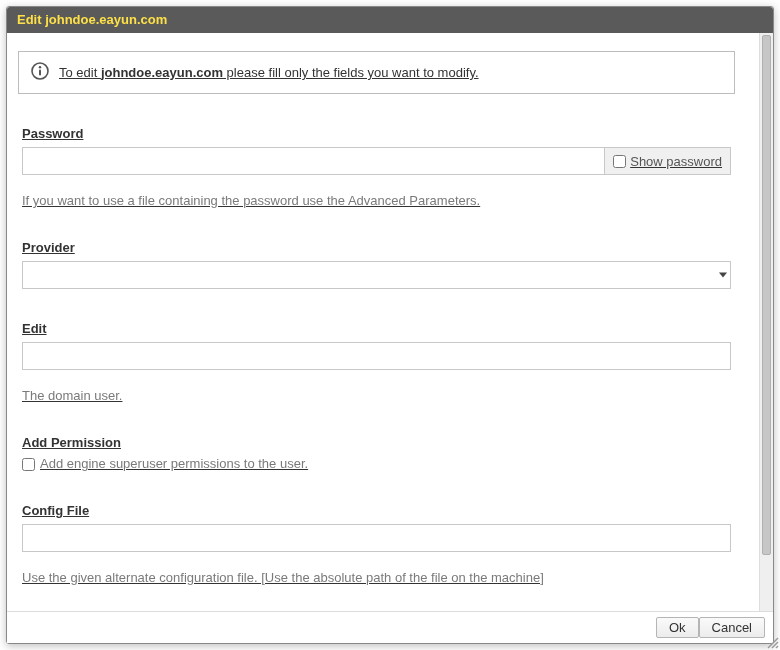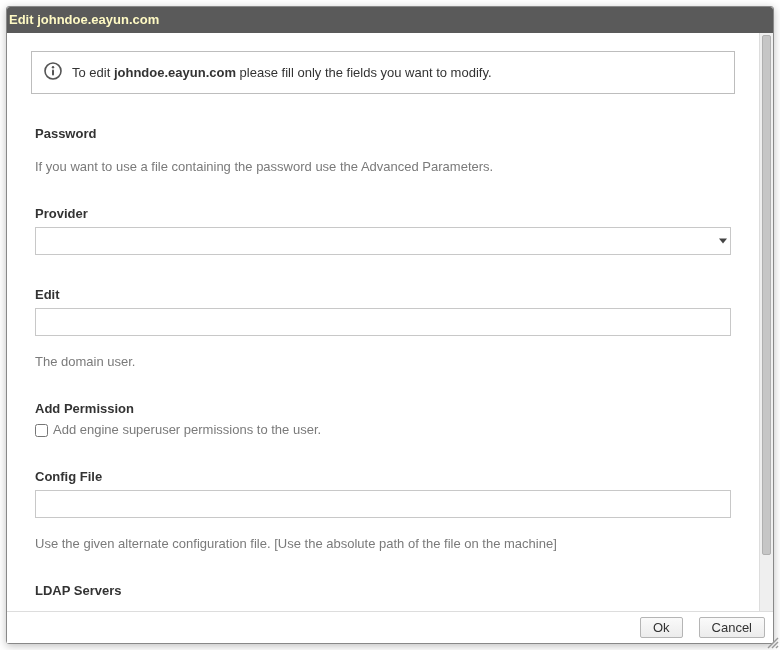--- a/index.html
+++ b/index.html
@@ -6,38 +6,39 @@
   html, body { width: 780px; height: 650px; overflow: hidden; font-family: Arial, Helvetica, sans-serif; font-size: 13px; color: #333; background: #fff; }
   .dialog {
     position: absolute; left: 6px; top: 6px; right: 6px; bottom: 6px;
     border: 1px solid #888; border-radius: 3px;
     box-shadow: 0 2px 8px rgba(0,0,0,0.25);
     display: flex; flex-direction: column;
     background: #fff;
   }
   .titlebar {
     background: #5a5a5a;
-    color: #fef9c3;
-    padding: 5px 10px 6px 2px;
+    color: #fde047;
+    padding: 5px 10px 6px 10px;
     font-size: 13px;
     border-top-left-radius: 3px; border-top-right-radius: 3px;
     font-weight: bold;
   }
   .titlebar .prefix { font-weight: bold; }
   .titlebar .name { font-weight: bold; }
   .content-wrap {
     flex: 1 1 auto;
     display: flex;
     position: relative;
     overflow: hidden;
   }
   .content {
     flex: 1 1 auto;
     overflow-y: auto;
-    padding: 18px 24px 0 24px;
+    padding: 18px 24px 0 11px;
+    text-decoration: underline;
   }
   .info-box {
     border: 1px solid #bdbdbd;
     padding: 10px 12px;
     display: flex;
     align-items: center;
     gap: 10px;
     font-size: 13px;
     color: #333;
   }
@@ -117,21 +118,21 @@
   }
   .checkbox-row input { margin: 0; }
   .footer {
     flex: 0 0 auto;
     border-top: 1px solid #ddd;
     background: #fff;
     display: flex;
     justify-content: flex-end;
     align-items: flex-end;
     padding: 5px 8px;
-    gap: 16px;
+    gap: 0;
   }
   .btn {
     border: 1px solid #b5b5b5;
     background: linear-gradient(#fafafa, #ececec);
     padding: 2px 12px;
     font-size: 13px;
     color: #333;
     cursor: pointer;
     border-radius: 2px;
   }
@@ -179,20 +180,27 @@
             <rect x="8" y="7.6" width="2" height="6" rx="1" fill="#555"></rect>
           </svg>
         </span>
         <div>
           <span>To edit </span><span class="domain">johndoe.eayun.com</span><span> please fill only the fields you want to modify.</span>
         </div>
       </div>
 
       <div class="section">
         <div class="field-label">Password</div>
+        <div class="password-row">
+          <input type="password" class="text-input" value="" style="">
+          <label class="show-pass">
+            <input type="checkbox" style="">
+            <span>Show password</span>
+          </label>
+        </div>
         <div class="field-help">If you want to use a file containing the password use the Advanced Parameters.</div>
       </div>
 
       <div class="section">
         <div class="field-label">Provider</div>
         <div class="select-wrap">
           <select class="select-input">
             <option></option>
           </select>
         </div>

